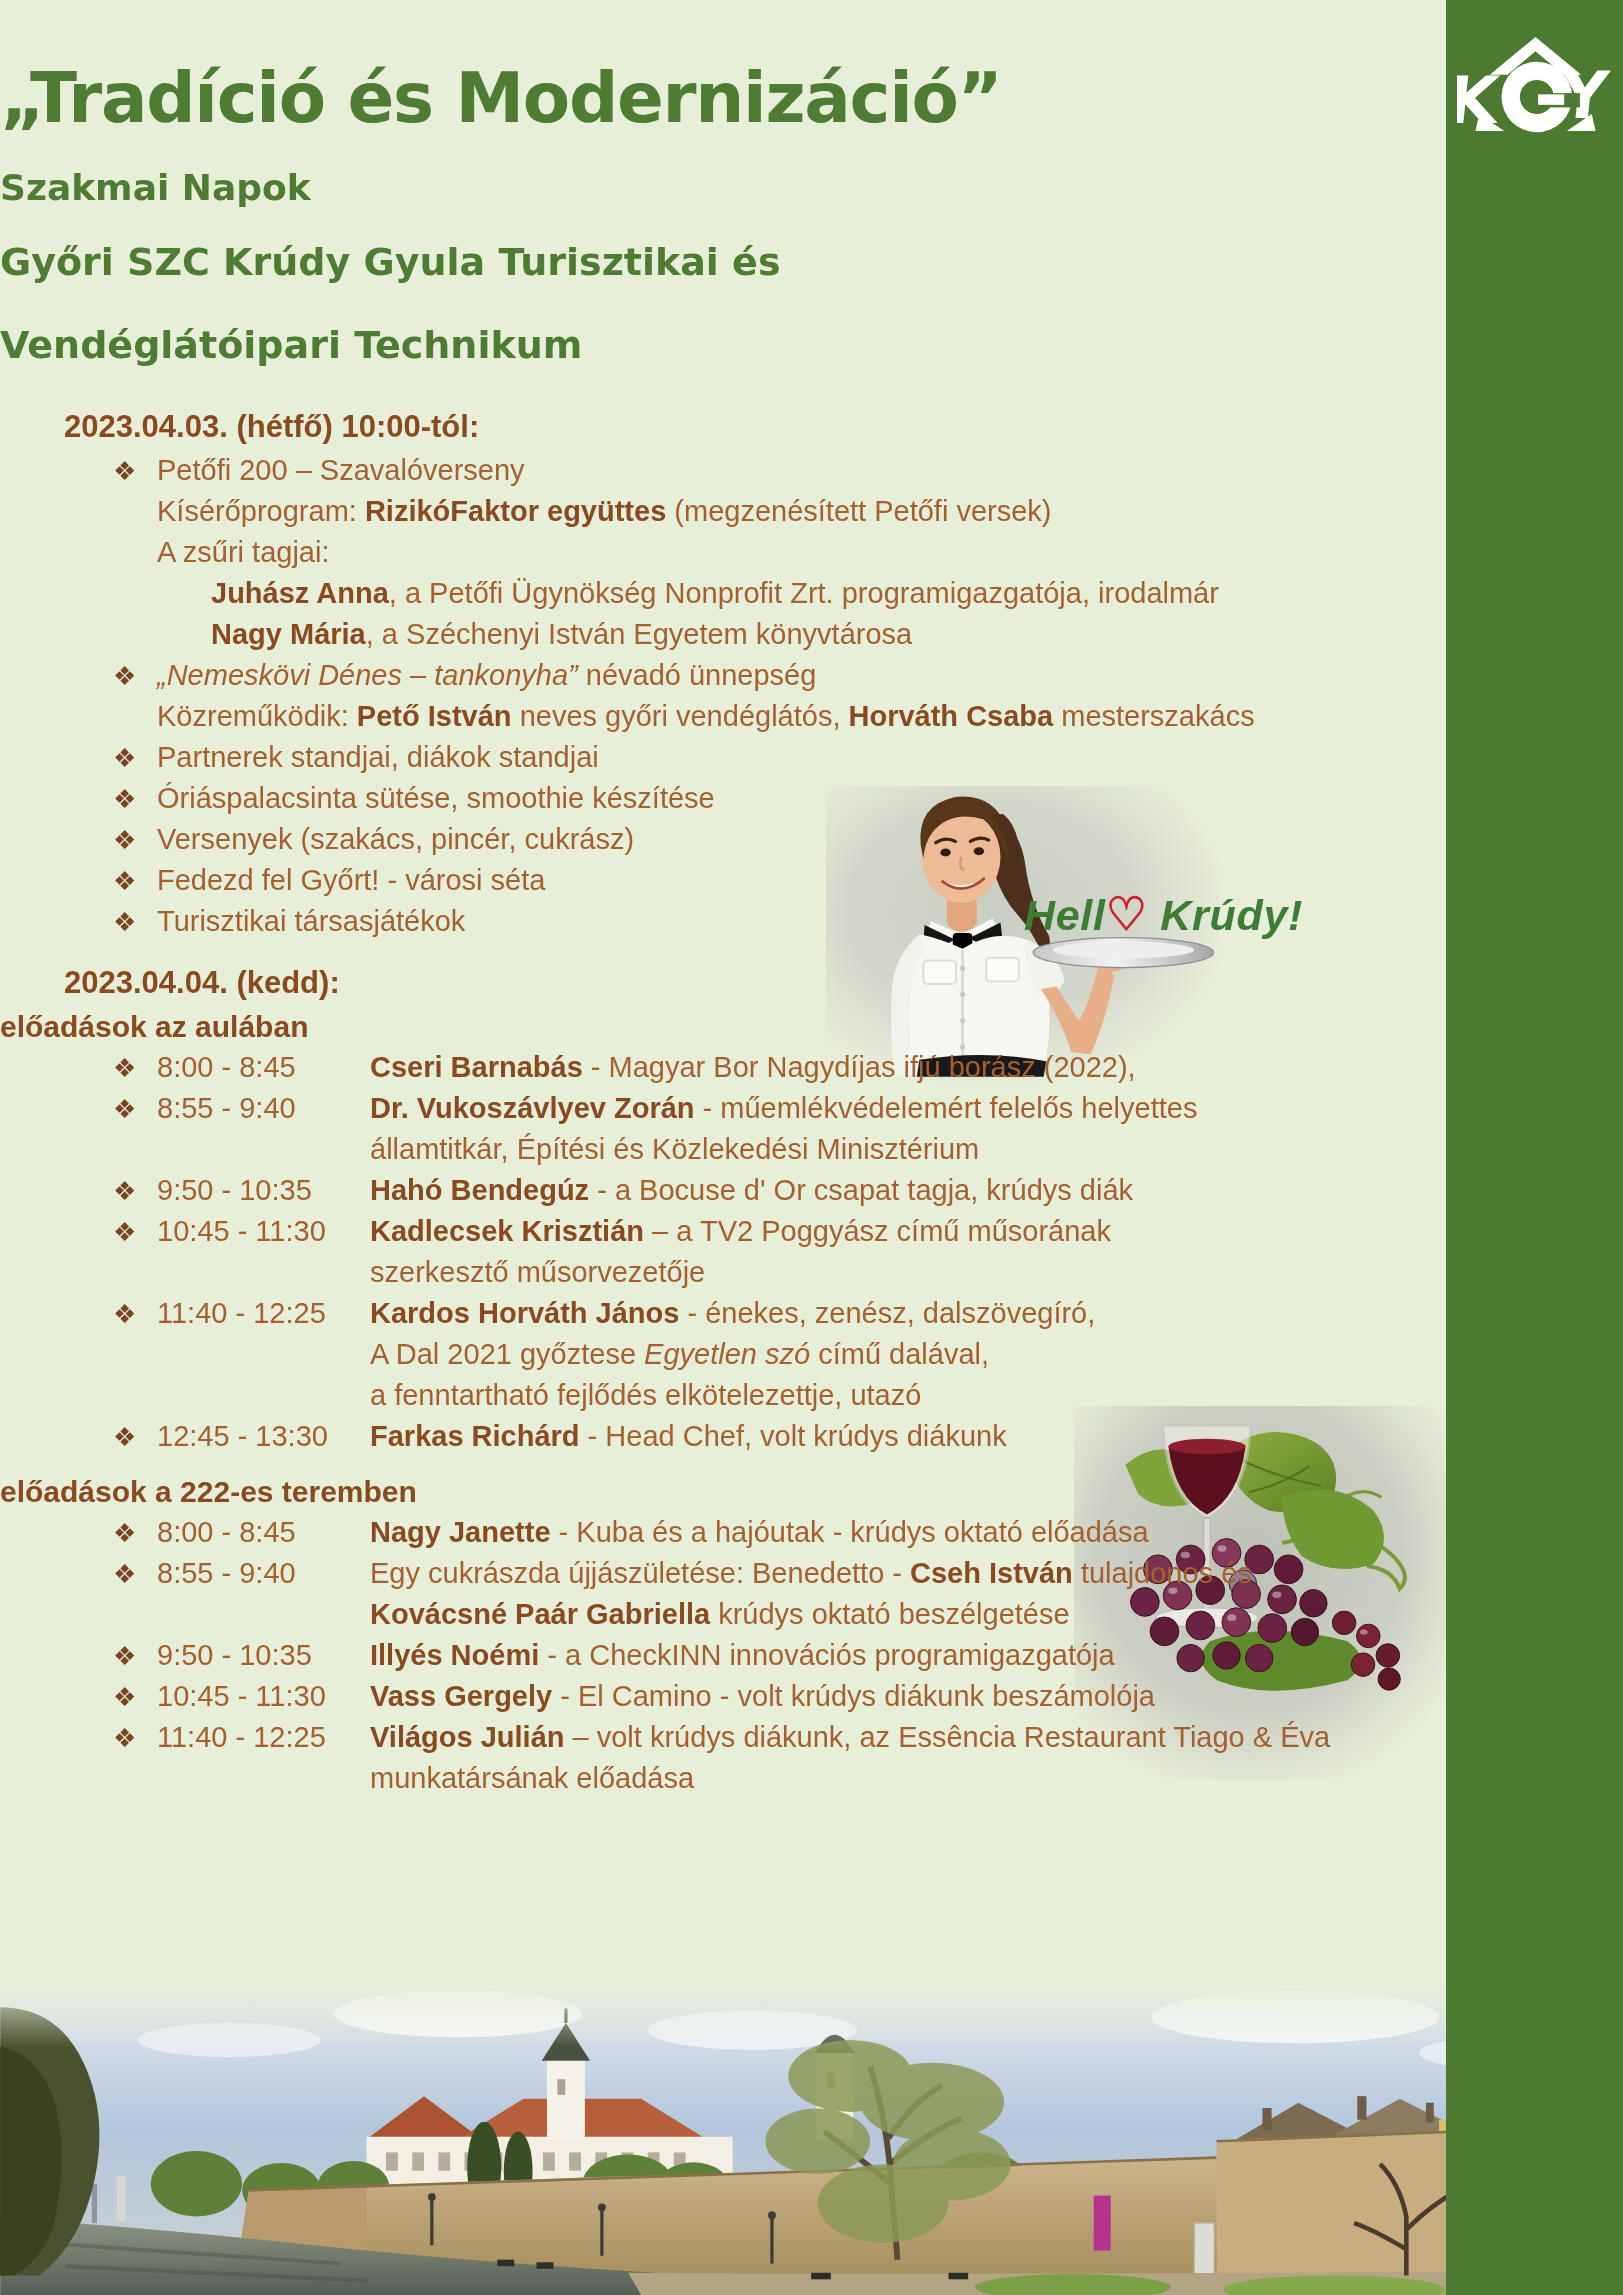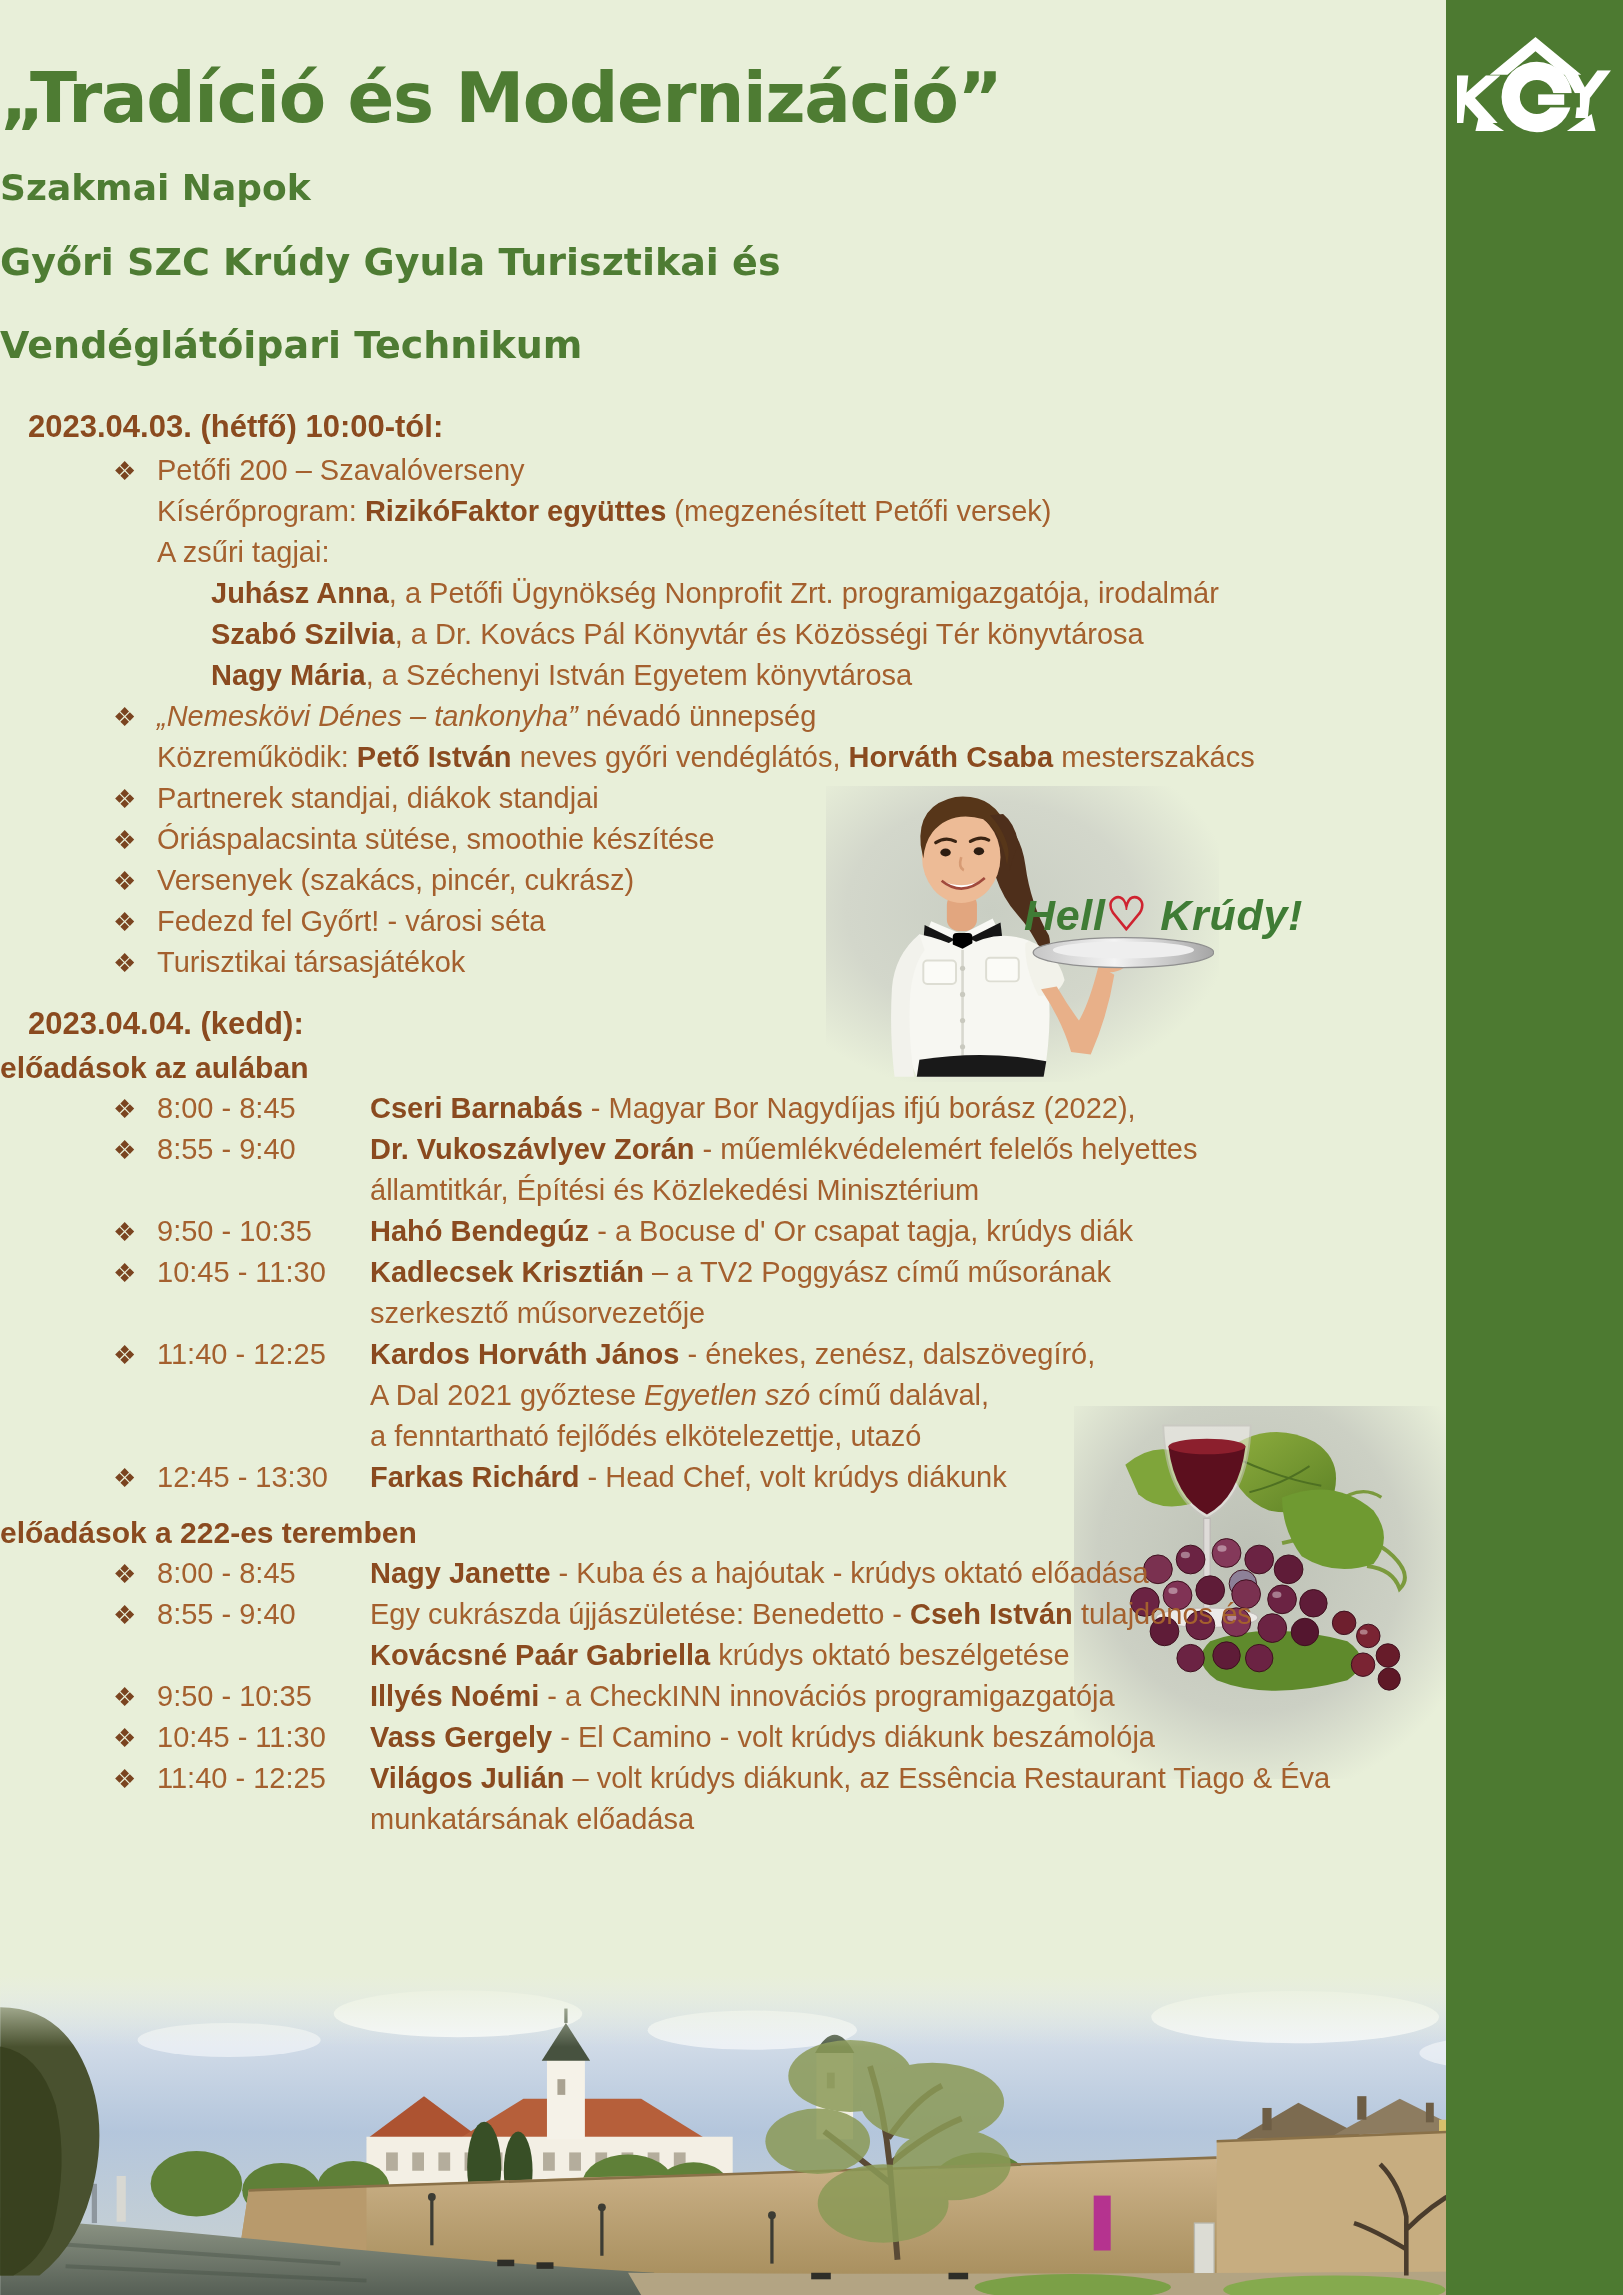--- a/index.html
+++ b/index.html
@@ -20,21 +20,21 @@
   
   .display{font-family:"DejaVu Sans","Liberation Sans",sans-serif;font-weight:bold;color:var(--title-green)}
   .hdr{position:absolute;left:0;width:1446px;text-align:left;white-space:nowrap}
   .title{top:58px;font-size:69px;letter-spacing:-1.3px}
   .subtitle{top:167px;font-size:36px}
   .org1{top:240px;font-size:38px}
   .org2{top:323px;font-size:38px}
   
   #content{position:absolute;left:0;top:404px;width:1446px;color:var(--body-brown);
            font-size:29px;line-height:41px;z-index:3}
-  .sec-heading{font-weight:bold;color:var(--heading-brown);font-size:31px;line-height:46px;padding-left:28px;white-space:nowrap}
+  .sec-heading{font-weight:bold;color:var(--heading-brown);font-size:31px;line-height:46px;padding-left:64px;white-space:nowrap}
   .sec-sub{font-weight:bold;color:var(--heading-brown);font-size:30px;white-space:nowrap}
   .gap1{margin-top:17.7px}
   .gap2{margin-top:14px}
   .line{position:relative;white-space:nowrap}
   .line.item{padding-left:157px}
   .line.names{padding-left:211px}
   .line.sched{padding-left:370px}
   .bullet{position:absolute;left:113px;top:1.3px;font-size:26px;color:var(--bullet-brown)}
   .time{position:absolute;left:157px}
   .b{font-weight:bold;color:var(--heading-brown)}
@@ -64,21 +64,20 @@
   <div class="hdr subtitle display">Szakmai Napok</div>
   <div class="hdr org1 display">Győri SZC Krúdy Gyula Turisztikai és</div>
   <div class="hdr org2 display">Vendéglátóipari Technikum</div>
 
   <main id="content">
       <div class="sec-heading">2023.04.03. (hétfő) 10:00-tól:</div>
       <div class="line item"><span class="bullet">❖</span><span>Petőfi 200 – Szavalóverseny</span></div>
       <div class="line item"><span>Kísérőprogram: </span><span class="b">RizikóFaktor együttes</span><span> (megzenésített Petőfi versek)</span></div>
       <div class="line item"><span>A zsűri tagjai:</span></div>
       <div class="line names"><span class="b">Juhász Anna</span><span>, a Petőfi Ügynökség Nonprofit Zrt. programigazgatója, irodalmár</span></div>
-      <div class="line names"><span class="b">Szabó Szilvia</span><span>, a Dr. Kovács Pál Könyvtár és Közösségi Tér könyvtárosa</span></div>
       <div class="line names"><span class="b">Nagy Mária</span><span>, a Széchenyi István Egyetem könyvtárosa</span></div>
       <div class="line item"><span class="bullet">❖</span><span class=" i">„Nemeskövi Dénes – tankonyha”</span><span> névadó ünnepség</span></div>
       <div class="line item"><span>Közreműködik: </span><span class="b">Pető István</span><span> neves győri vendéglátós, </span><span class="b">Horváth Csaba</span><span> mesterszakács</span></div>
       <div class="line item"><span class="bullet">❖</span><span>Partnerek standjai, diákok standjai</span></div>
       <div class="line item"><span class="bullet">❖</span><span>Óriáspalacsinta sütése, smoothie készítése</span></div>
       <div class="line item"><span class="bullet">❖</span><span>Versenyek (szakács, pincér, cukrász)</span></div>
       <div class="line item"><span class="bullet">❖</span><span>Fedezd fel Győrt! - városi séta</span></div>
       <div class="line item"><span class="bullet">❖</span><span>Turisztikai társasjátékok</span></div>
       <div class="sec-heading gap1">2023.04.04. (kedd):</div>
       <div class="sec-sub">előadások az aulában</div>

